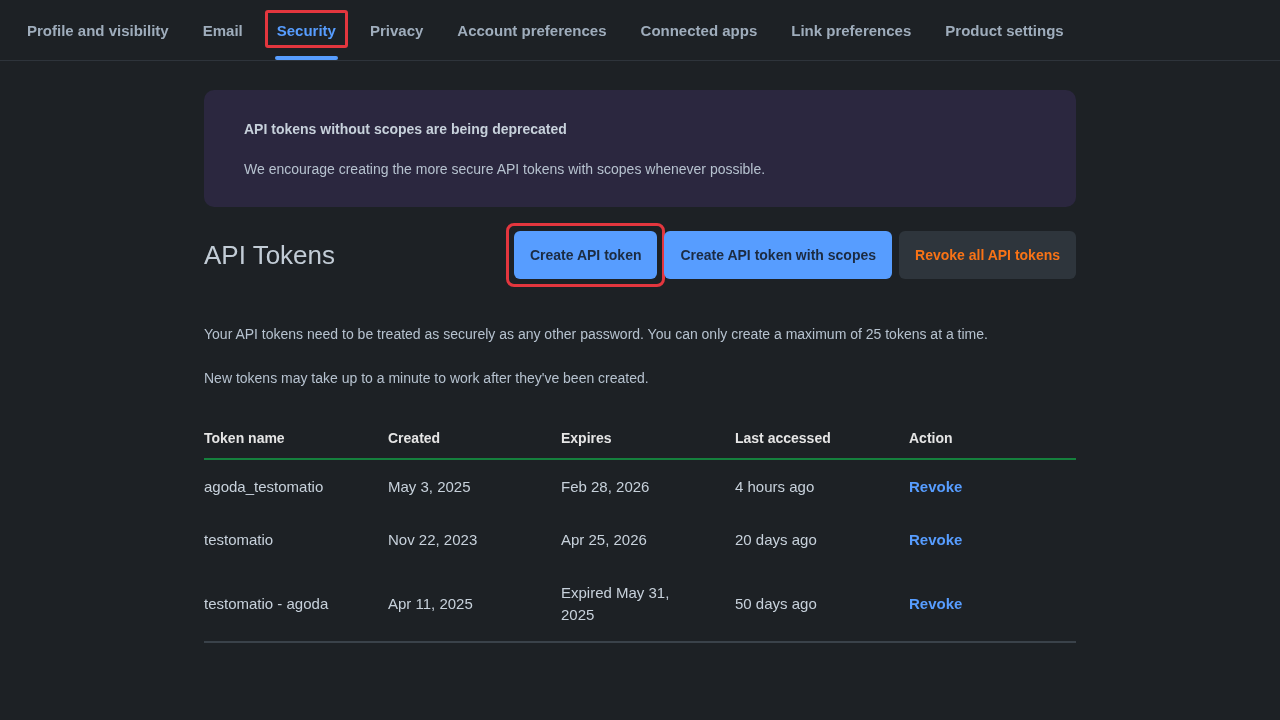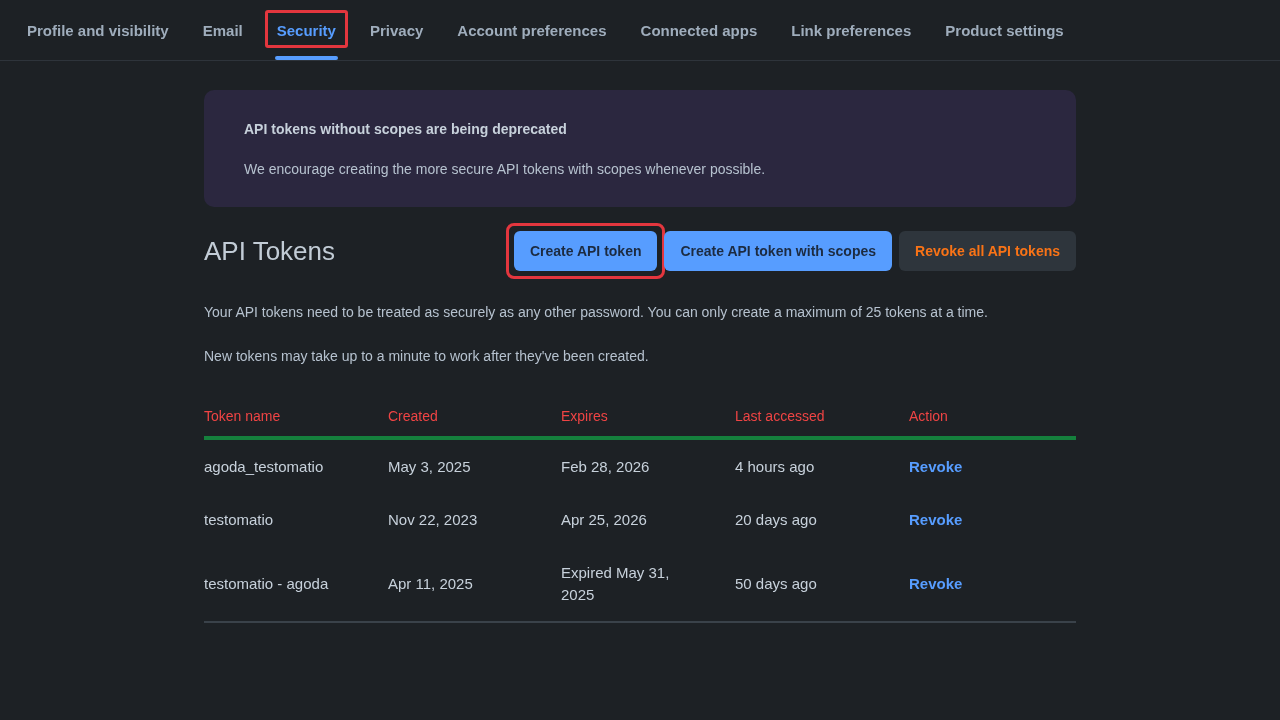--- a/index.html
+++ b/index.html
@@ -79,62 +79,62 @@
     font-size: 26px;
     font-weight: 500;
     color: #C2CCD6;
   }
   .btn-row {
     display: flex;
     align-items: center;
     gap: 7px;
   }
   .btn {
-    height: 40px;
+    height: 48px;
     padding: 0 16px;
     border: none;
     border-radius: 6px;
     font-family: "Liberation Sans", sans-serif;
     font-size: 14px;
     font-weight: 700;
     cursor: pointer;
     white-space: nowrap;
   }
   .btn-primary { background: #579DFF; color: #1C2B41; }
   .btn-neutral { background: #2E353C; color: #f97316; }
   .annotation-wrap {
     display: inline-flex;
     border: 3px solid #E3363E;
     border-radius: 8px;
     padding: 5px;
     margin: -8px;
   }
 
   
-  .desc { margin-top: 30px; max-width: 785px; }
+  .desc { margin-top: 44px; max-width: 785px; }
   .desc p {
     font-size: 14px;
     line-height: 22px;
     color: #B6C2CF;
   }
   .desc p + p { margin-top: 22px; }
 
   
   table.tokens {
     margin-top: 41px;
     width: 100%;
     border-collapse: collapse;
   }
   table.tokens th {
     text-align: left;
     font-size: 14px;
-    font-weight: 400;
-    color: #ef4444;
+    font-weight: 700;
+    color: #e5e5e5;
     padding: 0 20px 12px 0;
-    border-bottom: 4px solid #15803d;
+    border-bottom: 2px solid #15803d;
     white-space: nowrap;
   }
   table.tokens td {
     font-size: 15px;
     line-height: 22px;
     color: #C7D1DB;
     padding: 16px 40px 15px 0;
     vertical-align: middle;
   }
   table.tokens tr:last-child td { border-bottom: 2px solid #3A424A; }

